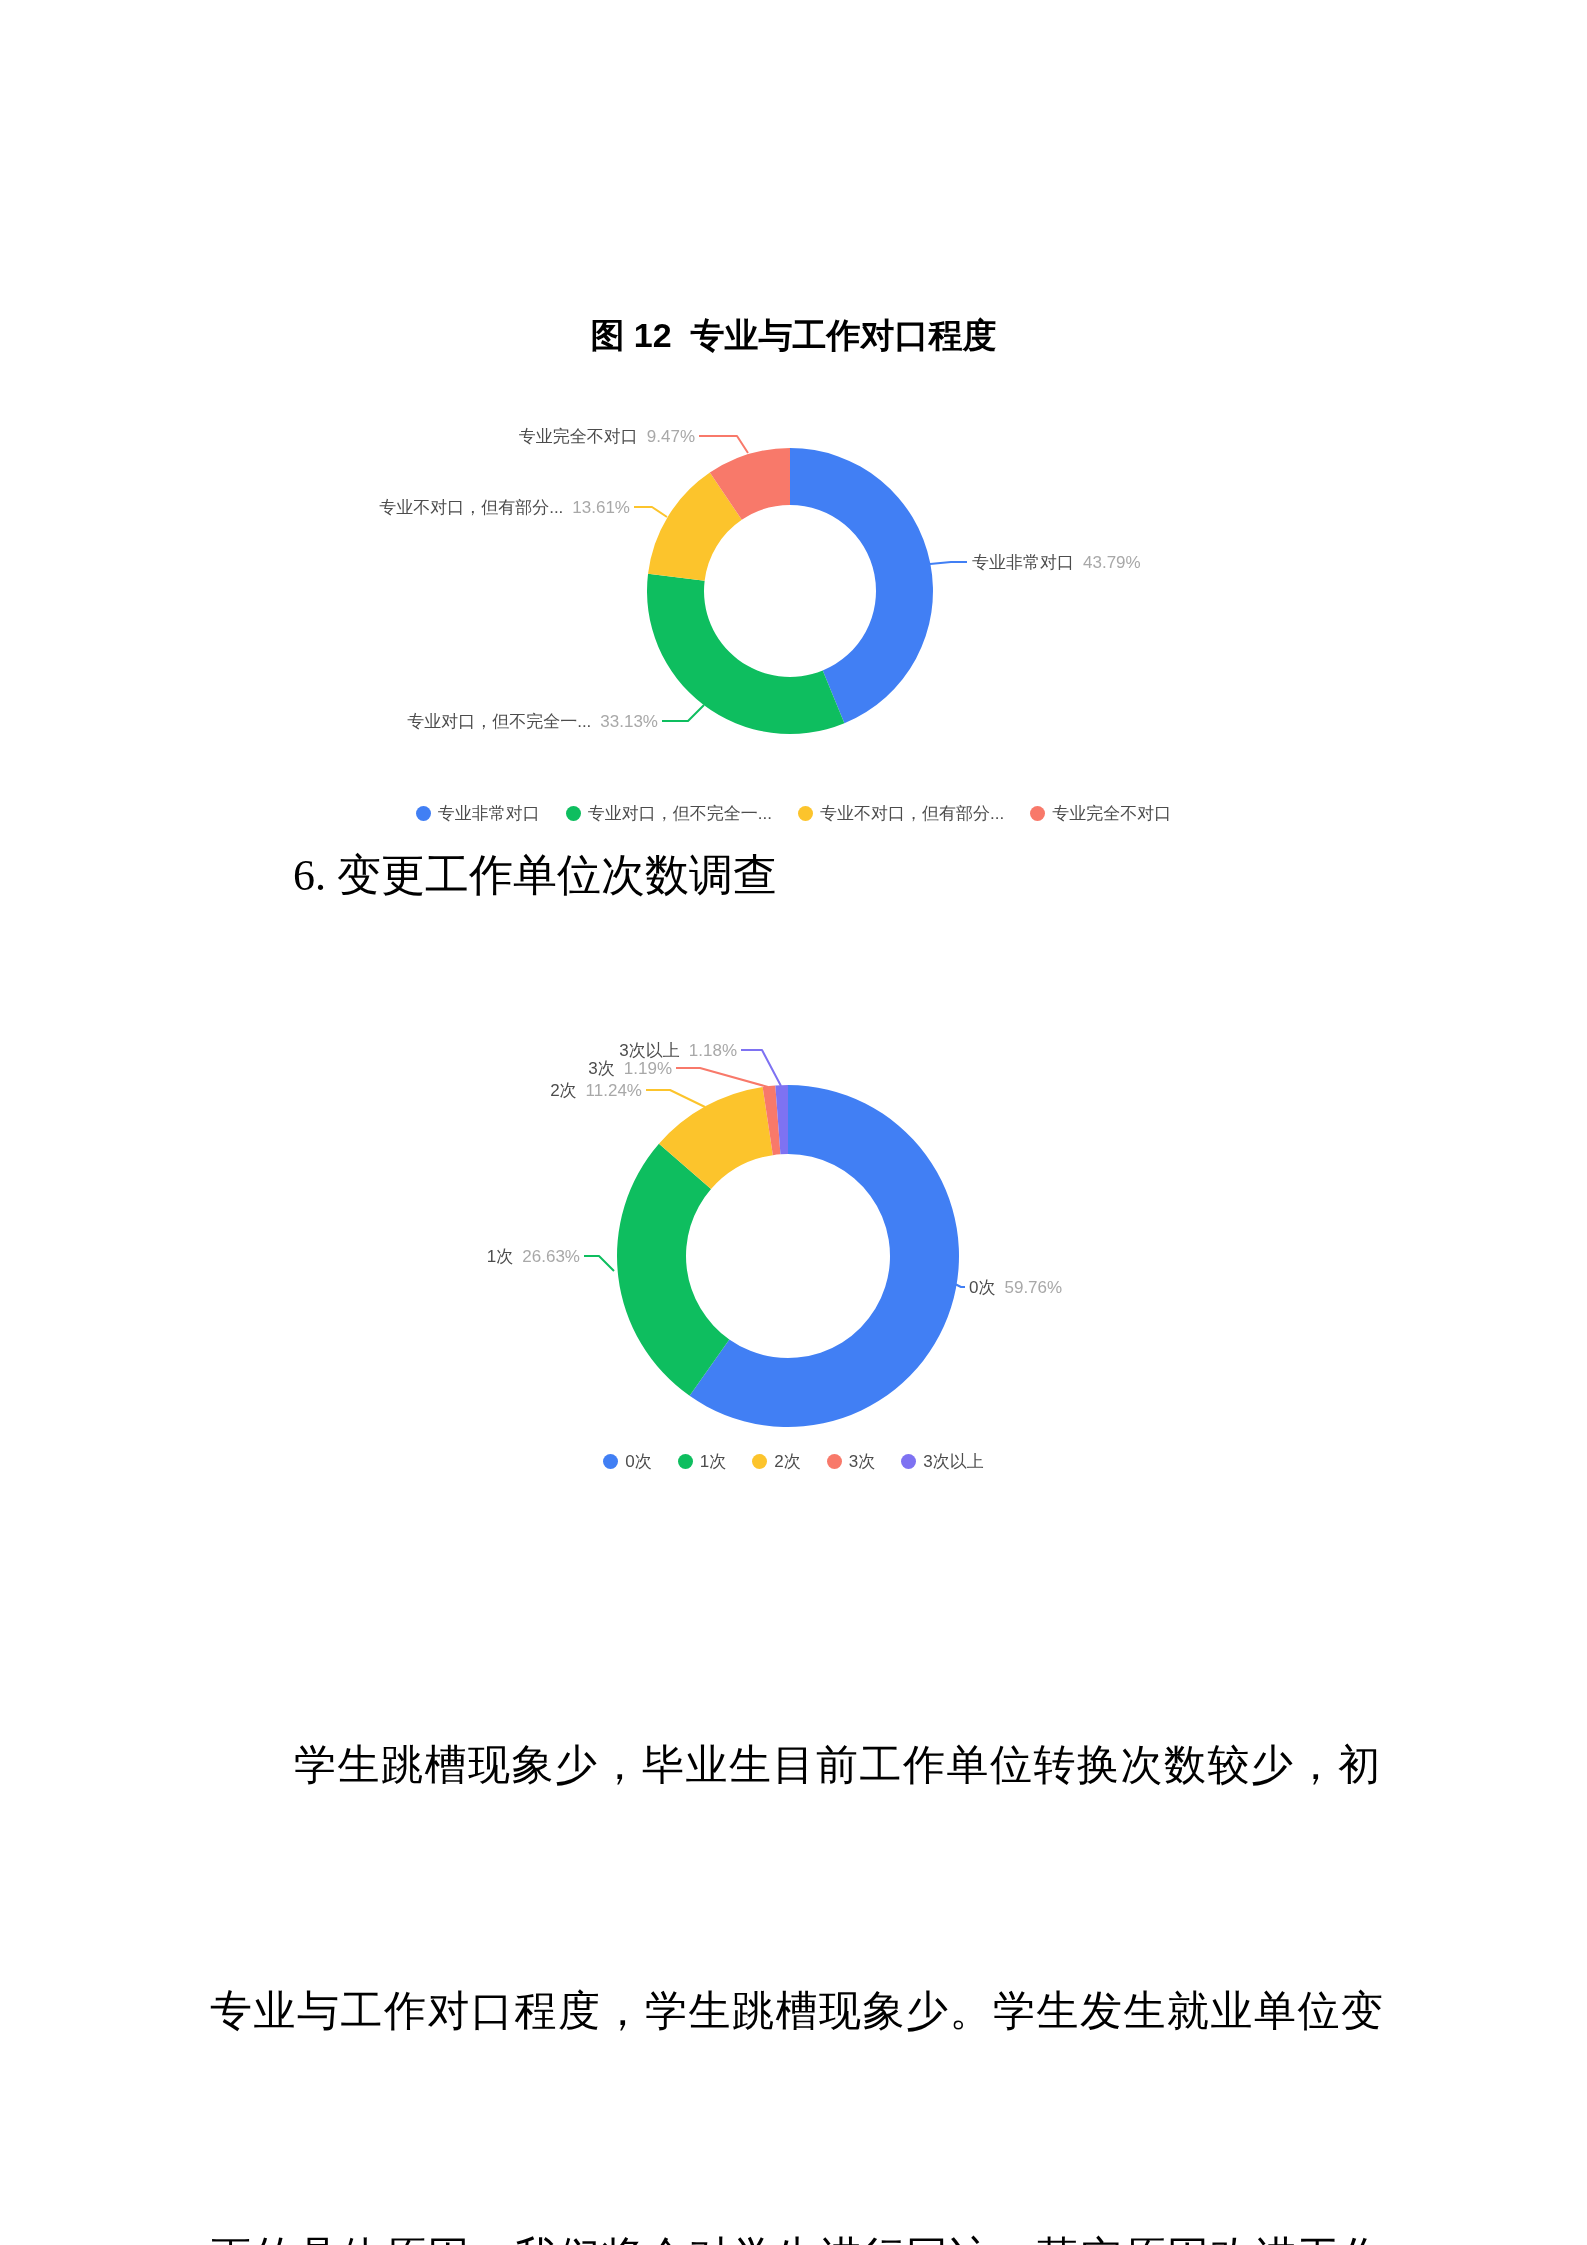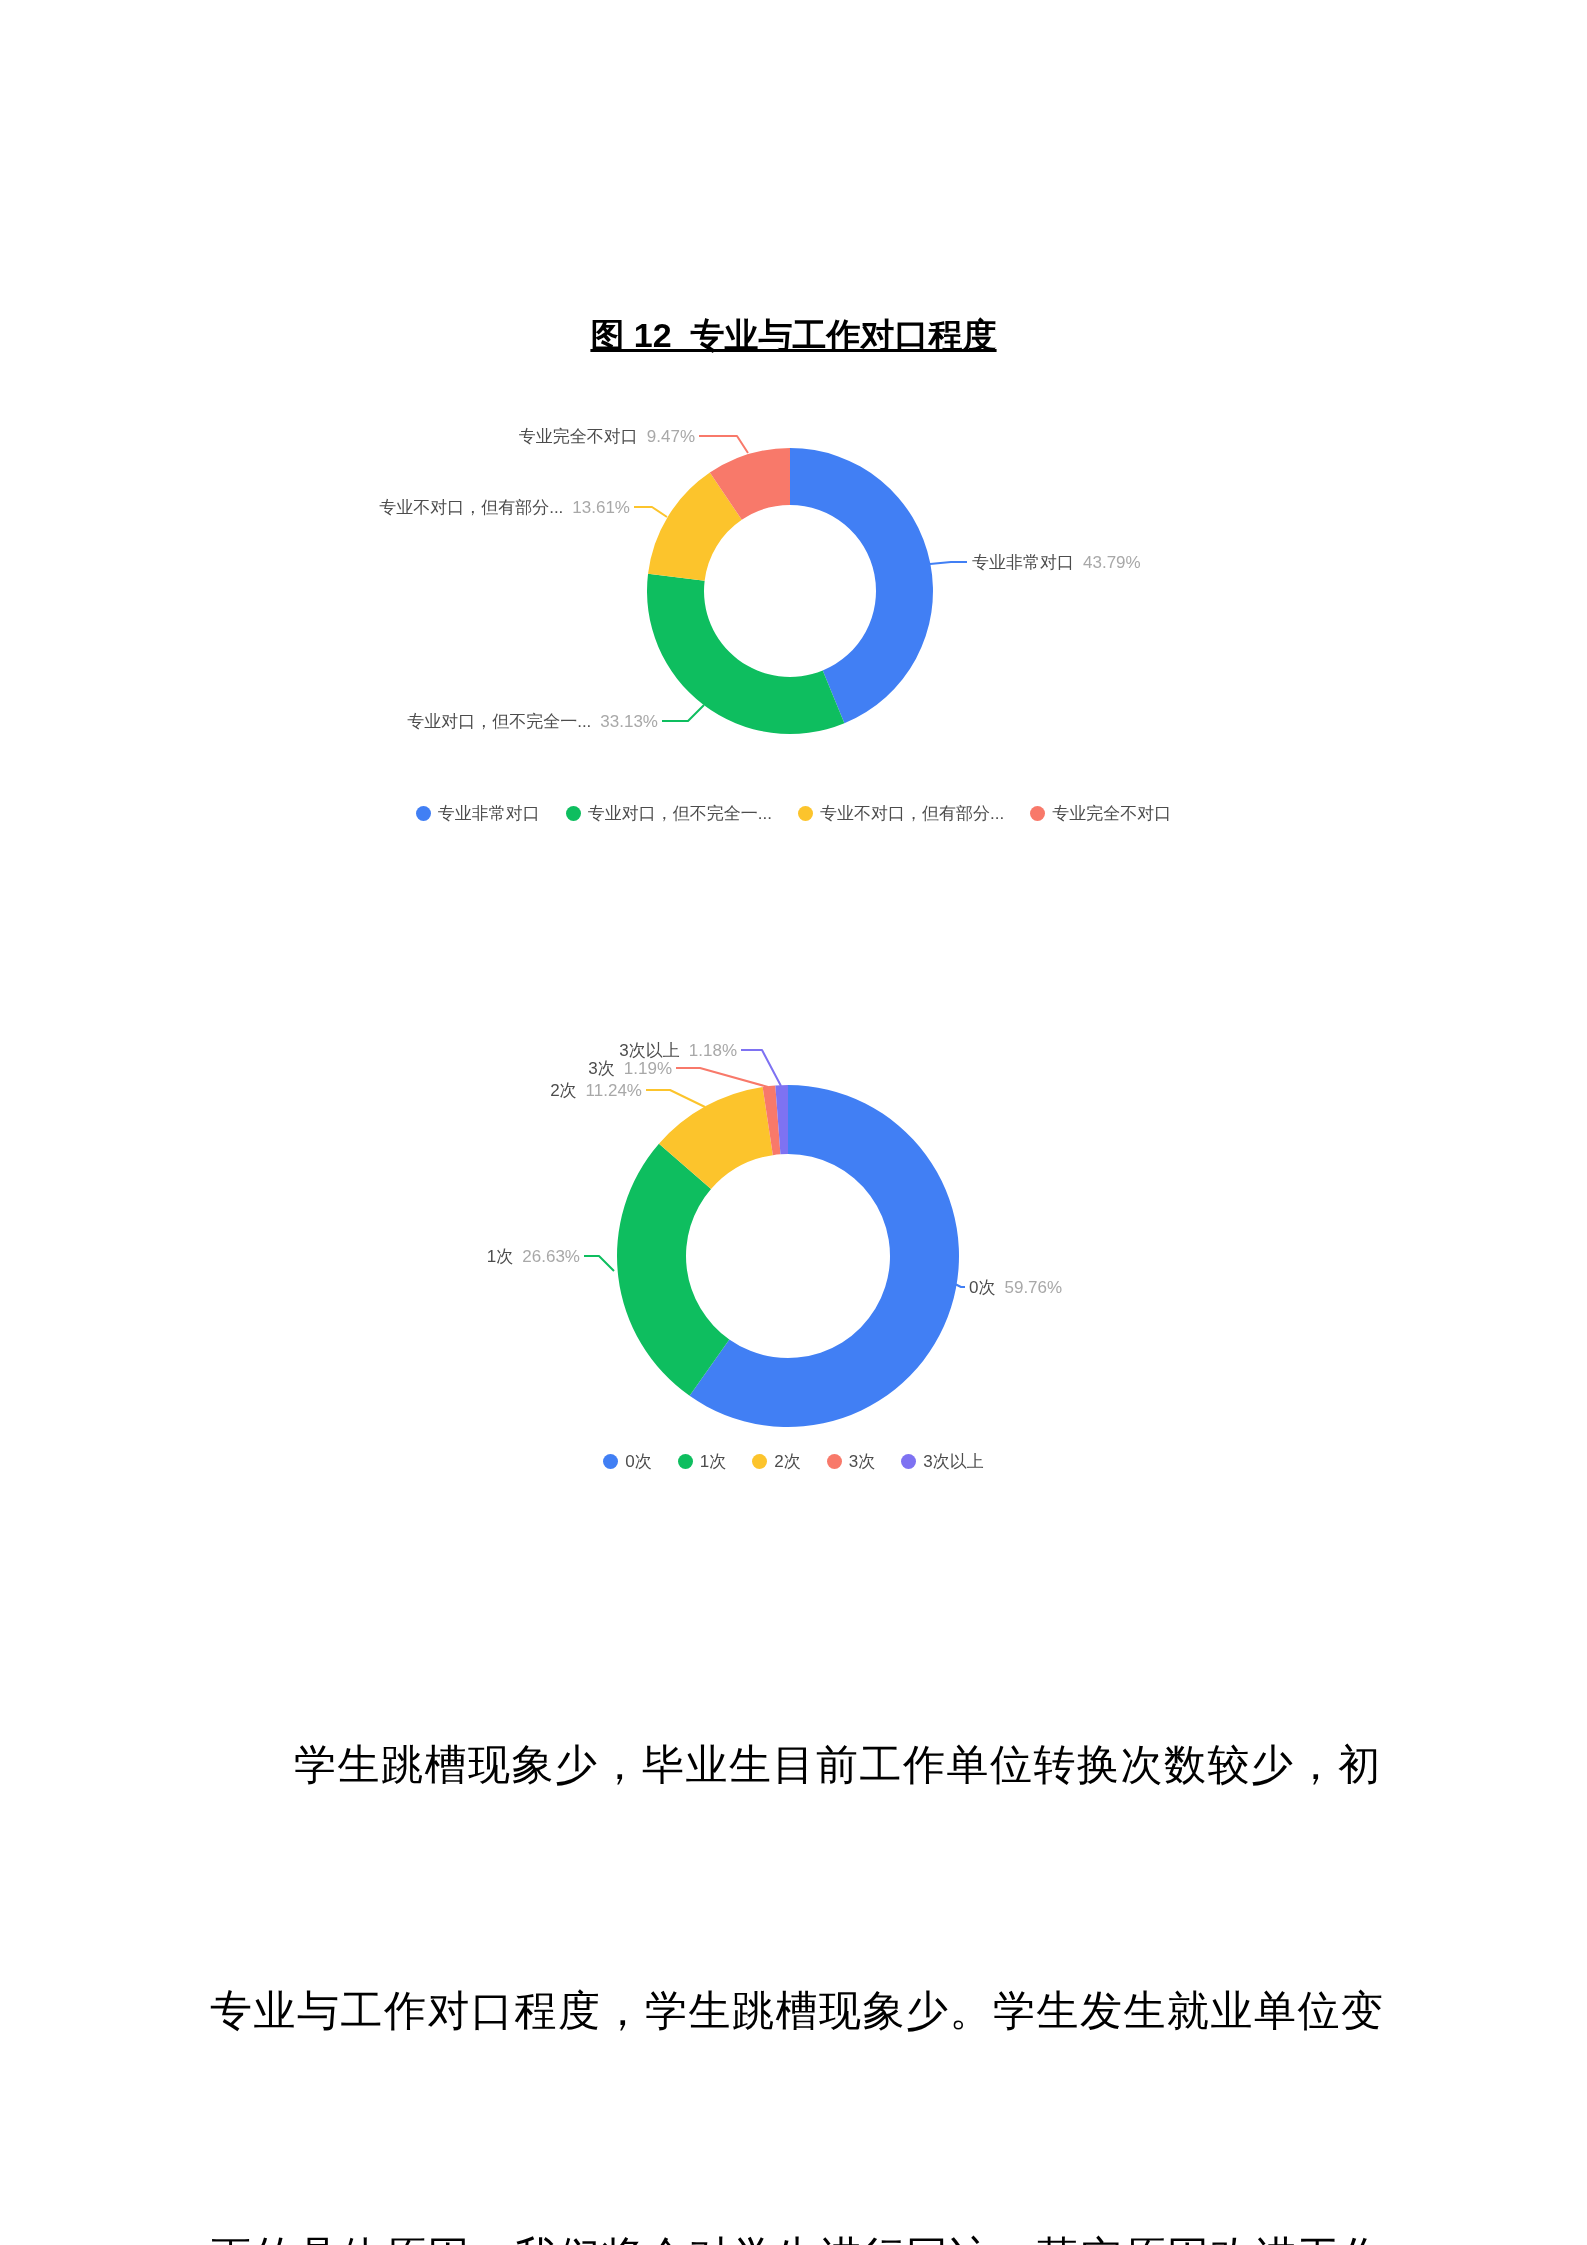--- a/index.html
+++ b/index.html
@@ -1,19 +1,19 @@
 <!DOCTYPE html>
 <html><head>
 <meta charset="utf-8">
 <style>
   html,body{margin:0;padding:0;background:#888;}
   .page{position:relative;width:1587px;height:2245px;background:#ffffff;margin:0 auto;overflow:hidden;
         font-family:"Liberation Sans",sans-serif;}
   .caption{position:absolute;left:0;width:100%;text-align:center;white-space:pre;
-           font:700 34px "Liberation Sans",sans-serif;color:#000;text-decoration:underline;}
+           font:700 34px "Liberation Sans",sans-serif;color:#000;}
   .heading{position:absolute;font:400 44px "Liberation Serif",serif;color:#000;white-space:pre;}
   .para{position:absolute;font:400 42px "Liberation Serif",serif;color:#000;
         line-height:82px;letter-spacing:1.5px;white-space:pre;}
   .pline.indent{text-indent:84px;}
   #charts-svg{position:absolute;left:0;top:0;pointer-events:none;}
   .slice-label{font-family:"Liberation Sans",sans-serif;font-size:17px;}
   .lname{fill:#4C4C4C;font-weight:500;}
   .lval{fill:#A8A8A8;font-weight:400;}
   .legend{position:absolute;left:0;width:100%;display:flex;justify-content:center;align-items:center;
           gap:26px;font:400 17px "Liberation Sans",sans-serif;color:#4C4C4C;}
@@ -73,20 +73,21 @@
       <span class="litem">
         <span class="ldot" style="background: rgb(252, 196, 44);"></span>
         <span class="ltxt">专业不对口，但有部分...</span>
       </span>
       <span class="litem">
         <span class="ldot" style="background: rgb(248, 121, 106);"></span>
         <span class="ltxt">专业完全不对口</span>
       </span>
     </div>
 
+  <div class="heading" style="left:293px;top:846px">6. 变更工作单位次数调查</div>
 
 
   <div class="legend" id="legend2" style="top:1450px">
       <span class="litem">
         <span class="ldot" style="background: rgb(65, 127, 244);"></span>
         <span class="ltxt">0次</span>
       </span>
       <span class="litem">
         <span class="ldot" style="background: rgb(14, 190, 95);"></span>
         <span class="ltxt">1次</span>

